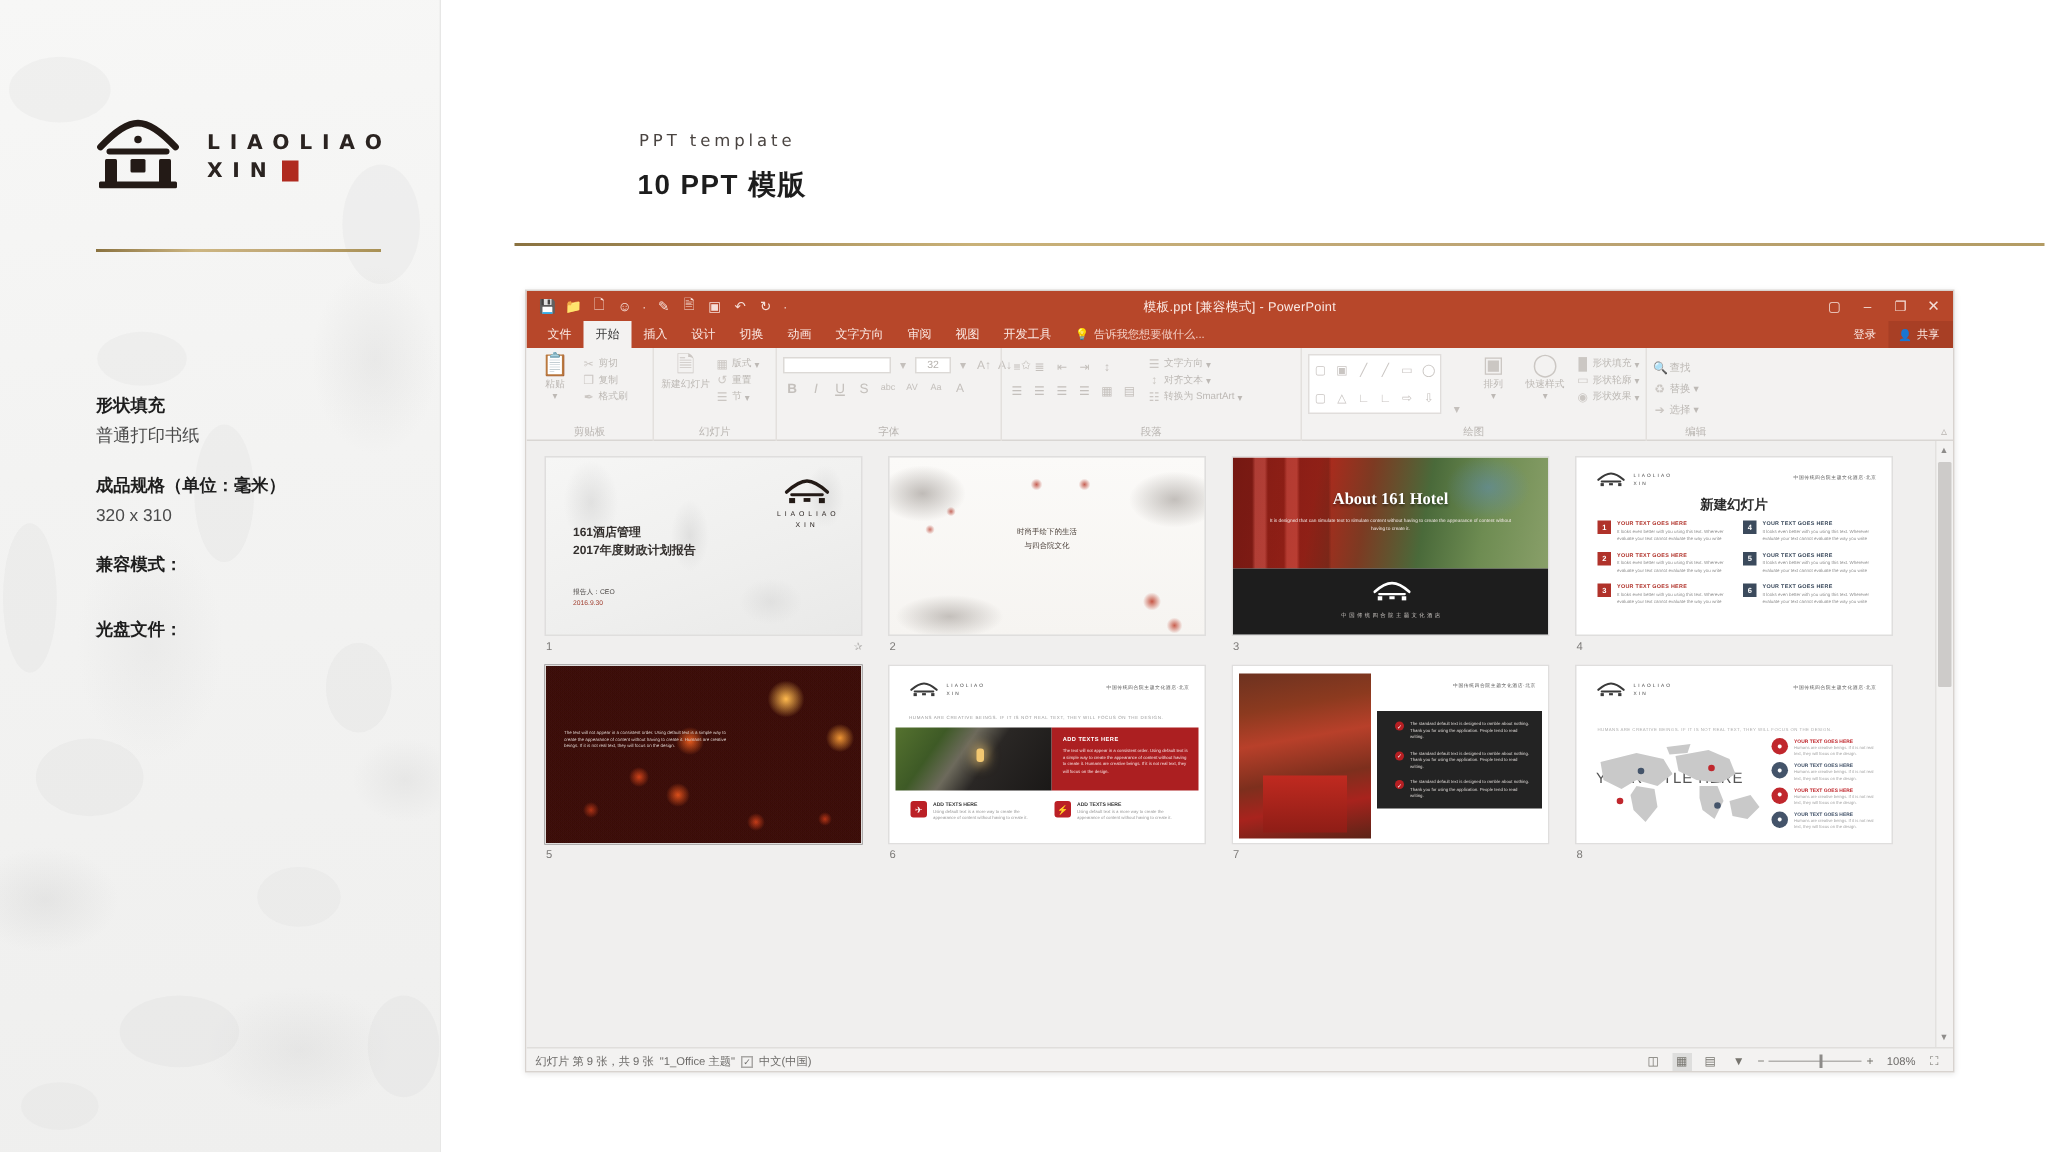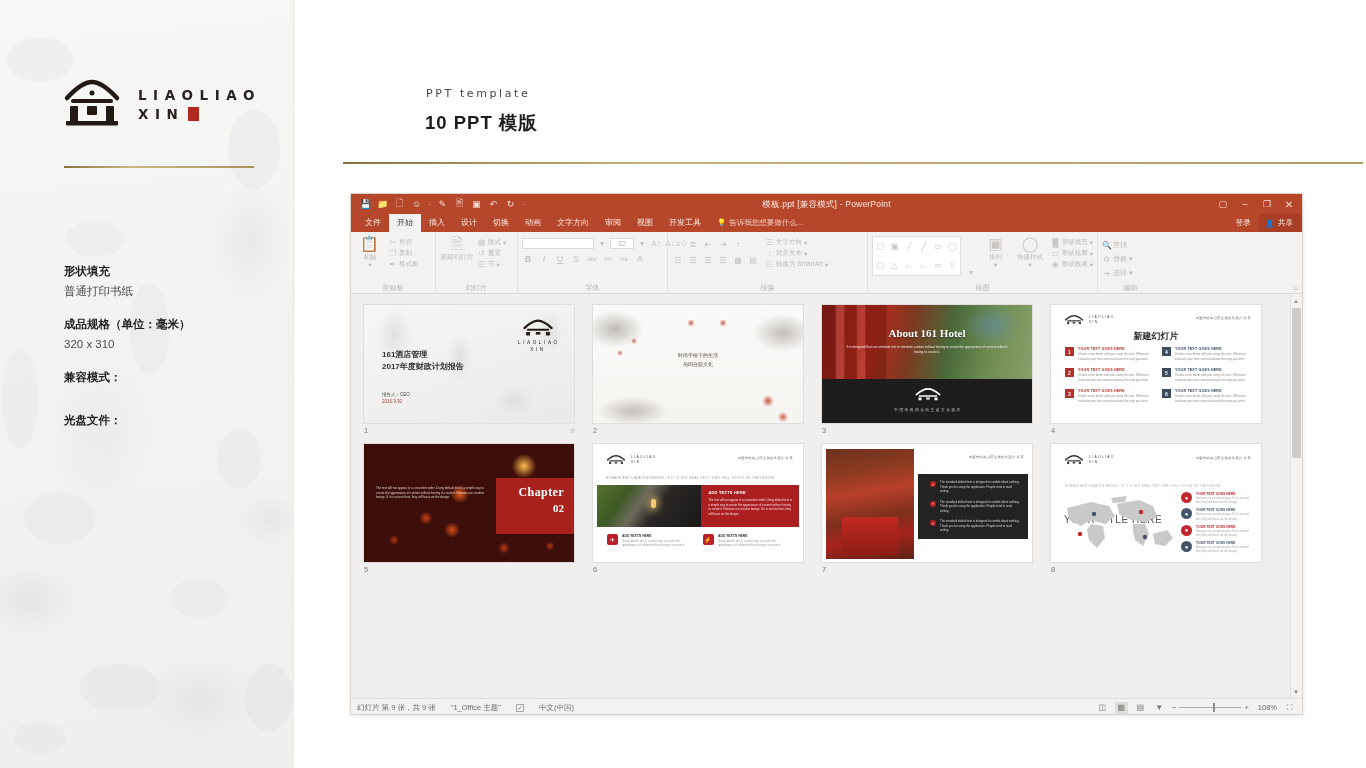--- a/index.html
+++ b/index.html
@@ -177,21 +177,21 @@
   }
   .vthumb { position:absolute; right:1px; top:14px; width:9px; height:150px; background:#cdcbc9; border-radius:1px; }
   .vsa { position:absolute; right:0; width:12px; height:13px; display:flex; align-items:center; justify-content:center; font-size:6px; color:#8e8c8a;}
   .sel-bar { position:absolute; left:228px; top:0; width:2px; height:104px; background:#b7472a; }
 
   
   .statusbar {
     height:18px; background:#f3f2f1; border-top:1px solid #e0dedc;
     display:flex; align-items:center; padding:0 6px; font-size:7.5px; color:#6d6b69;
   }
-  .sb-left { display:flex; align-items:center; gap:15px; }
+  .sb-left { display:flex; align-items:center; gap:4px; }
   .sb-chk { width:8px; height:8px; border:1px solid #a9a7a5; display:inline-flex; align-items:center; justify-content:center; font-size:6px; color:#6d6b69;}
   .sb-right { margin-left:auto; display:flex; align-items:center; gap:6px; }
   .viewbtn { width:13px; height:12px; display:flex; align-items:center; justify-content:center; font-size:8px; color:#77756f; }
   .viewbtn.on { background:#dededd; }
   .zslider { display:flex; align-items:center; gap:3px; }
   .ztrack { width:62px; height:1px; background:#b3b1af; position:relative; }
   .zknob { position:absolute; left:34px; top:-4px; width:2px; height:9px; background:#8d8b89; }
   .zsign { font-size:8px; color:#77756f; }
   .zval { font-size:7.5px; color:#6d6b69; min-width:22px; text-align:right; }
 
@@ -795,24 +795,20 @@
           </div>
         </div>
         <div class="scap">
           <span>4</span>
         </div>
       </div>
 
       <div class="sthumb">
         <div class="sbox s5">
           <div class="s5-para">The text will not appear in a consistent order. Using default text is a simple way to create the appearance of content without having to create it. Humans are creative beings. If it is not real text, they will focus on the design.</div>
-          <div class="s5-chap">
-            <div class="c1">Chapter</div>
-            <div class="c2">02</div>
-          </div>
         </div>
         <div class="scap">
           <span>5</span>
         </div>
       </div>
 
       <div class="sthumb">
         <div class="sbox">
           <div class="s6-head">
             <svg viewBox="0 0 120 56" width="22" height="11">

